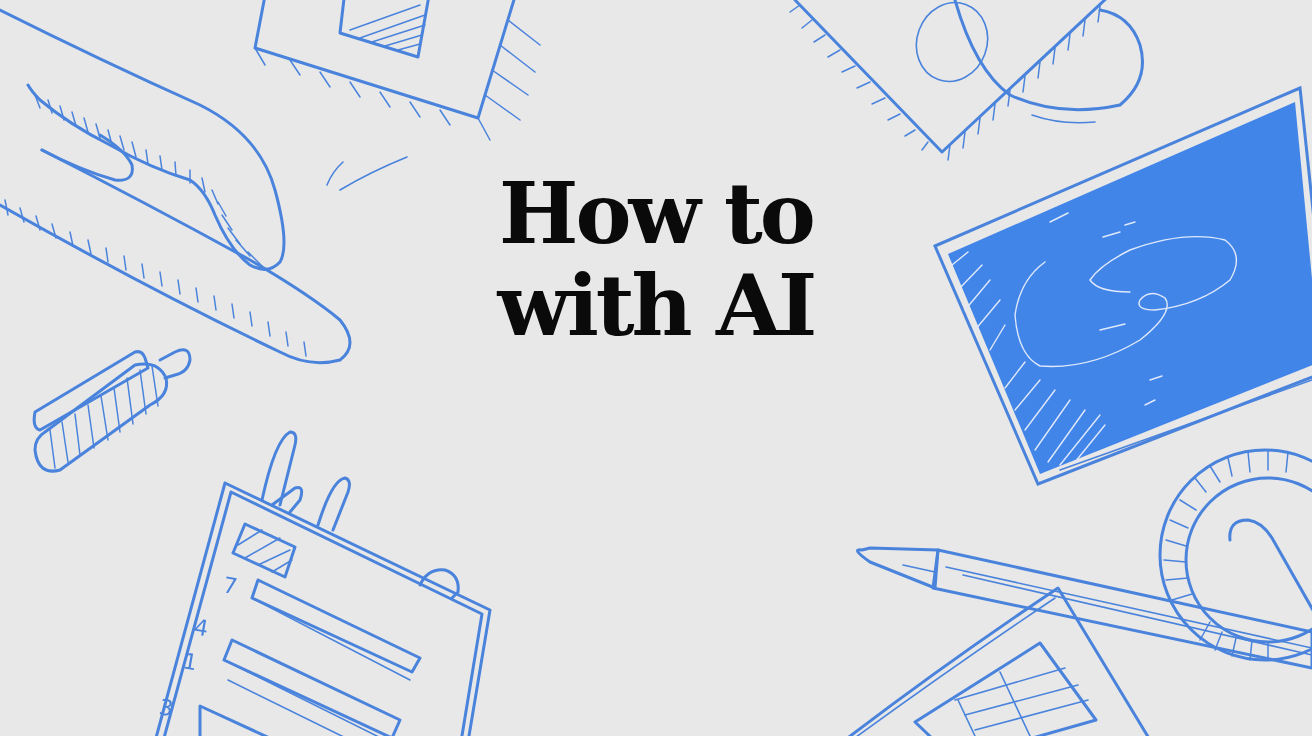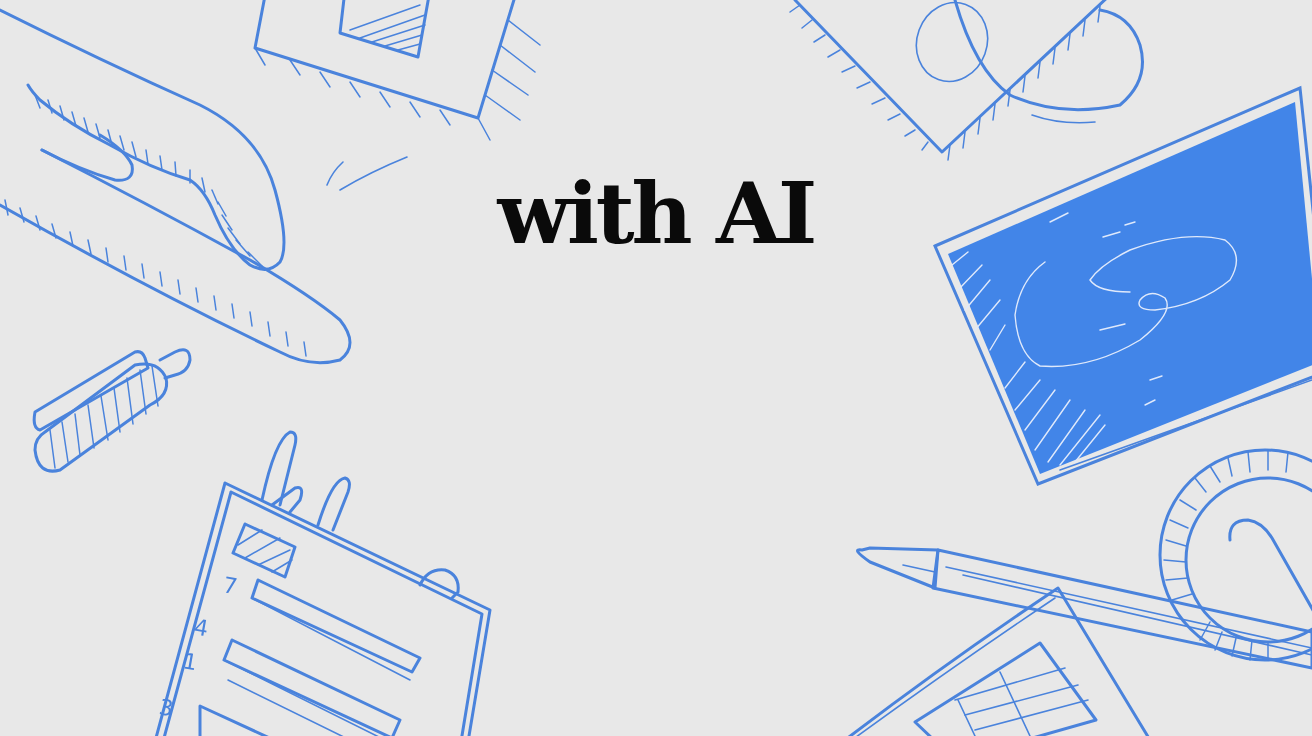--- a/index.html
+++ b/index.html
@@ -262,15 +262,16 @@
       <polygon class="stroke" points="915,722 1040,643 1096,720 955,760"></polygon>
       <line class="thin" x1="955" y1="700" x2="1065" y2="668"></line>
       <line class="thin" x1="965" y1="715" x2="1078" y2="685"></line>
       <line class="thin" x1="975" y1="730" x2="1088" y2="700"></line>
       <line class="thin" x1="958" y1="700" x2="975" y2="736"></line>
       <line class="thin" x1="1000" y1="672" x2="1030" y2="736"></line>
     </g>
   </svg>
 
   <h1 class="title">
+    <span>How to</span>
     <span>with AI</span>
   </h1>
 </div>
 
 </body></html>

